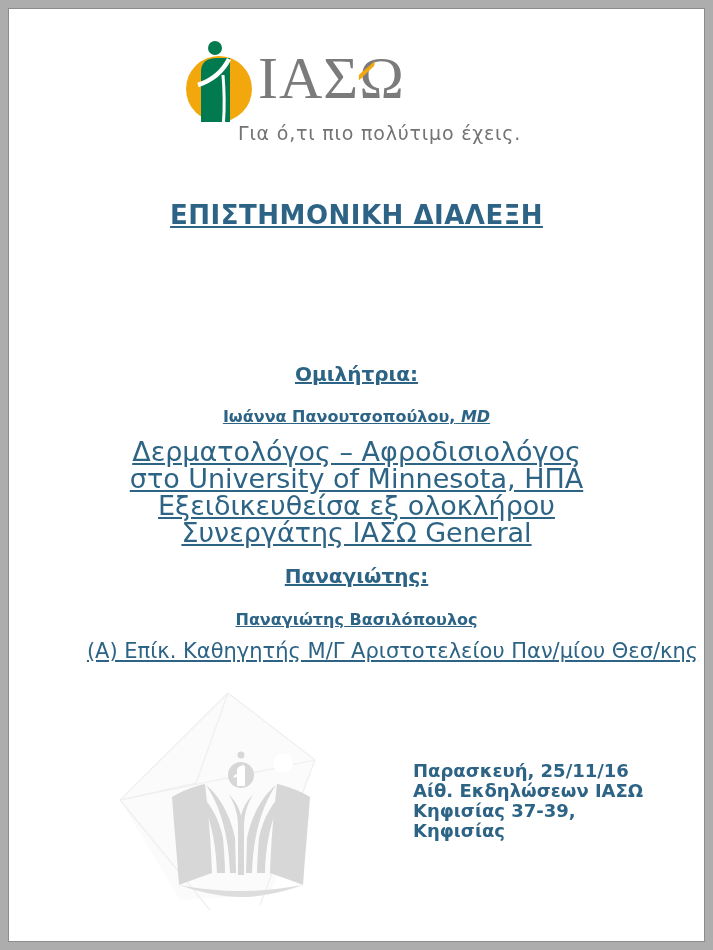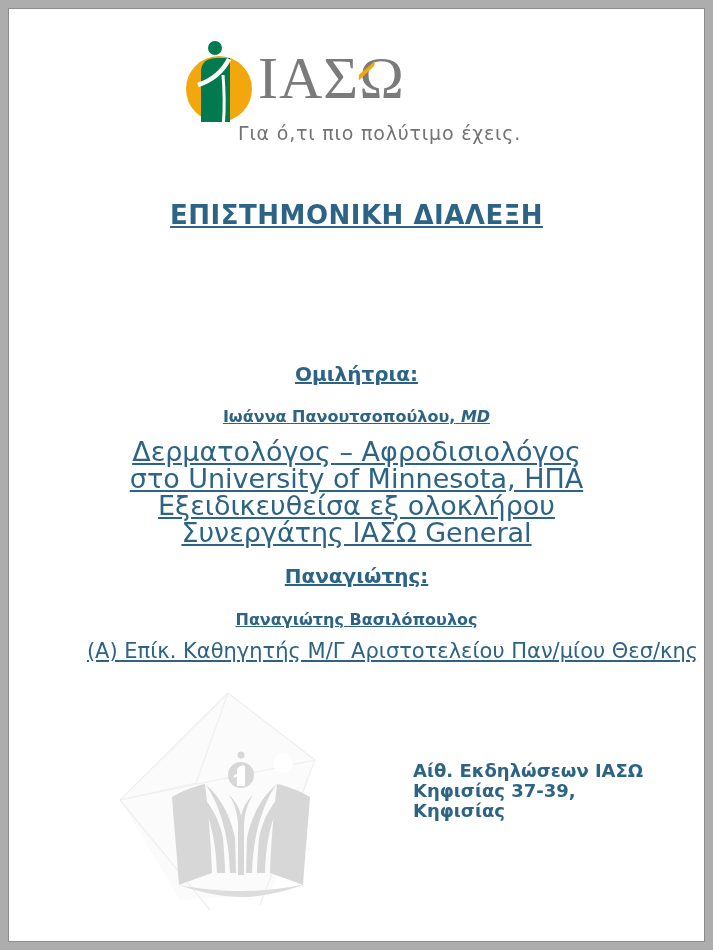--- a/index.html
+++ b/index.html
@@ -115,18 +115,19 @@
       <path d="M62,112 C74,105 85,101 95,99 C99,133 101,159 102,188 C91,192 79,196 69,200 C67,170 64,141 62,112 Z"></path>
       <path d="M107,188 C106,154 99,124 84,104 C99,115 109,133 113,153 C114,166 115,178 115,188 Z"></path>
       <path d="M120,188 C119,153 111,122 96,100 C110,111 121,132 125,153 L126,188 Z"></path>
       <path d="M128,190 L128,142 C128,130 125,119 119,110 C127,117 132,128 132,140 L132,190 Z"></path>
     </g>
     <use href="#bookL" transform="matrix(-1,0,0,1,262,0)"></use>
     <path d="M69,200 C92,208 113,212 131,212 C149,212 170,208 193,200 C171,204 150,206 131,206 C112,206 91,204 69,200 Z" fill="#dddddd"></path>
   </svg>
 
   <div class="event">
+    <div>Παρασκευή, 25/11/16</div>
     <div>Αίθ. Εκδηλώσεων ΙΑΣΩ</div>
     <div>Κηφισίας 37-39,</div>
     <div>Κηφισίας</div>
   </div>
 
 </div>
 
 </body></html>

